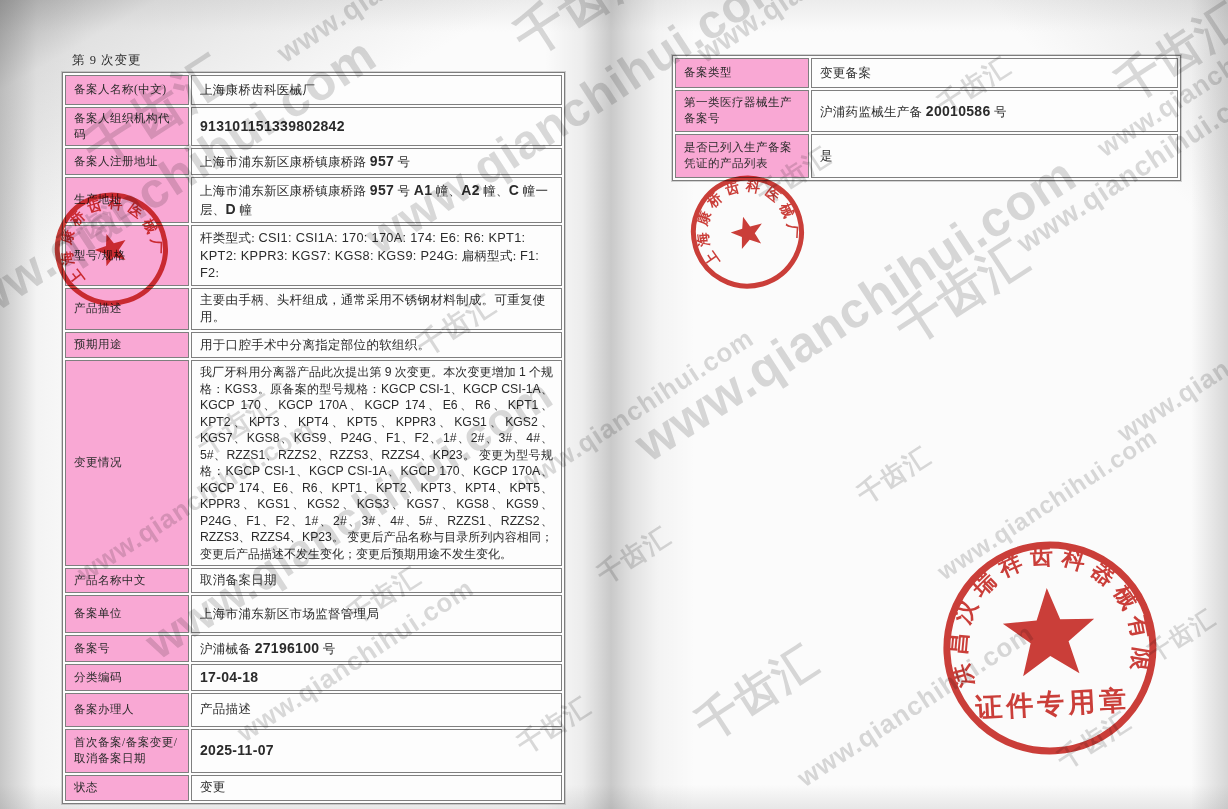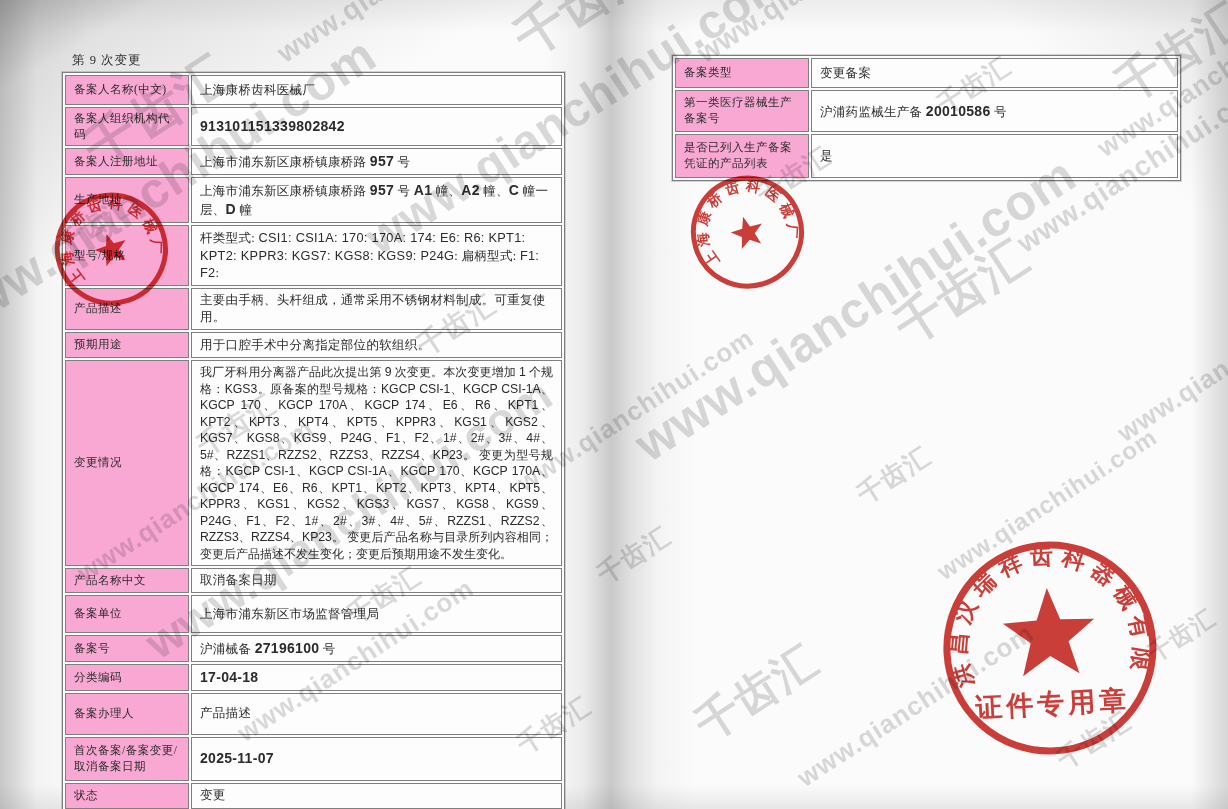--- a/index.html
+++ b/index.html
@@ -126,21 +126,21 @@
         <td class="val">上海市浦东新区市场监督管理局</td>
       </tr>
   <tr style="height:26px">
         <td class="lbl">备案号</td>
         <td class="val">沪浦械备 <span class="num">27196100</span> 号</td>
       </tr>
   <tr style="height:26px">
         <td class="lbl">分类编码</td>
         <td class="val"><span class="num">17-04-18</span></td>
       </tr>
-  <tr style="height:42px">
+  <tr style="height:34px">
         <td class="lbl">备案办理人</td>
         <td class="val">产品描述</td>
       </tr>
   <tr style="height:44px">
         <td class="lbl top">首次备案/备案变更/取消备案日期</td>
         <td class="val top"><span class="num">2025-11-07</span></td>
       </tr>
   <tr style="height:26px">
         <td class="lbl">状态</td>
         <td class="val">变更</td>

